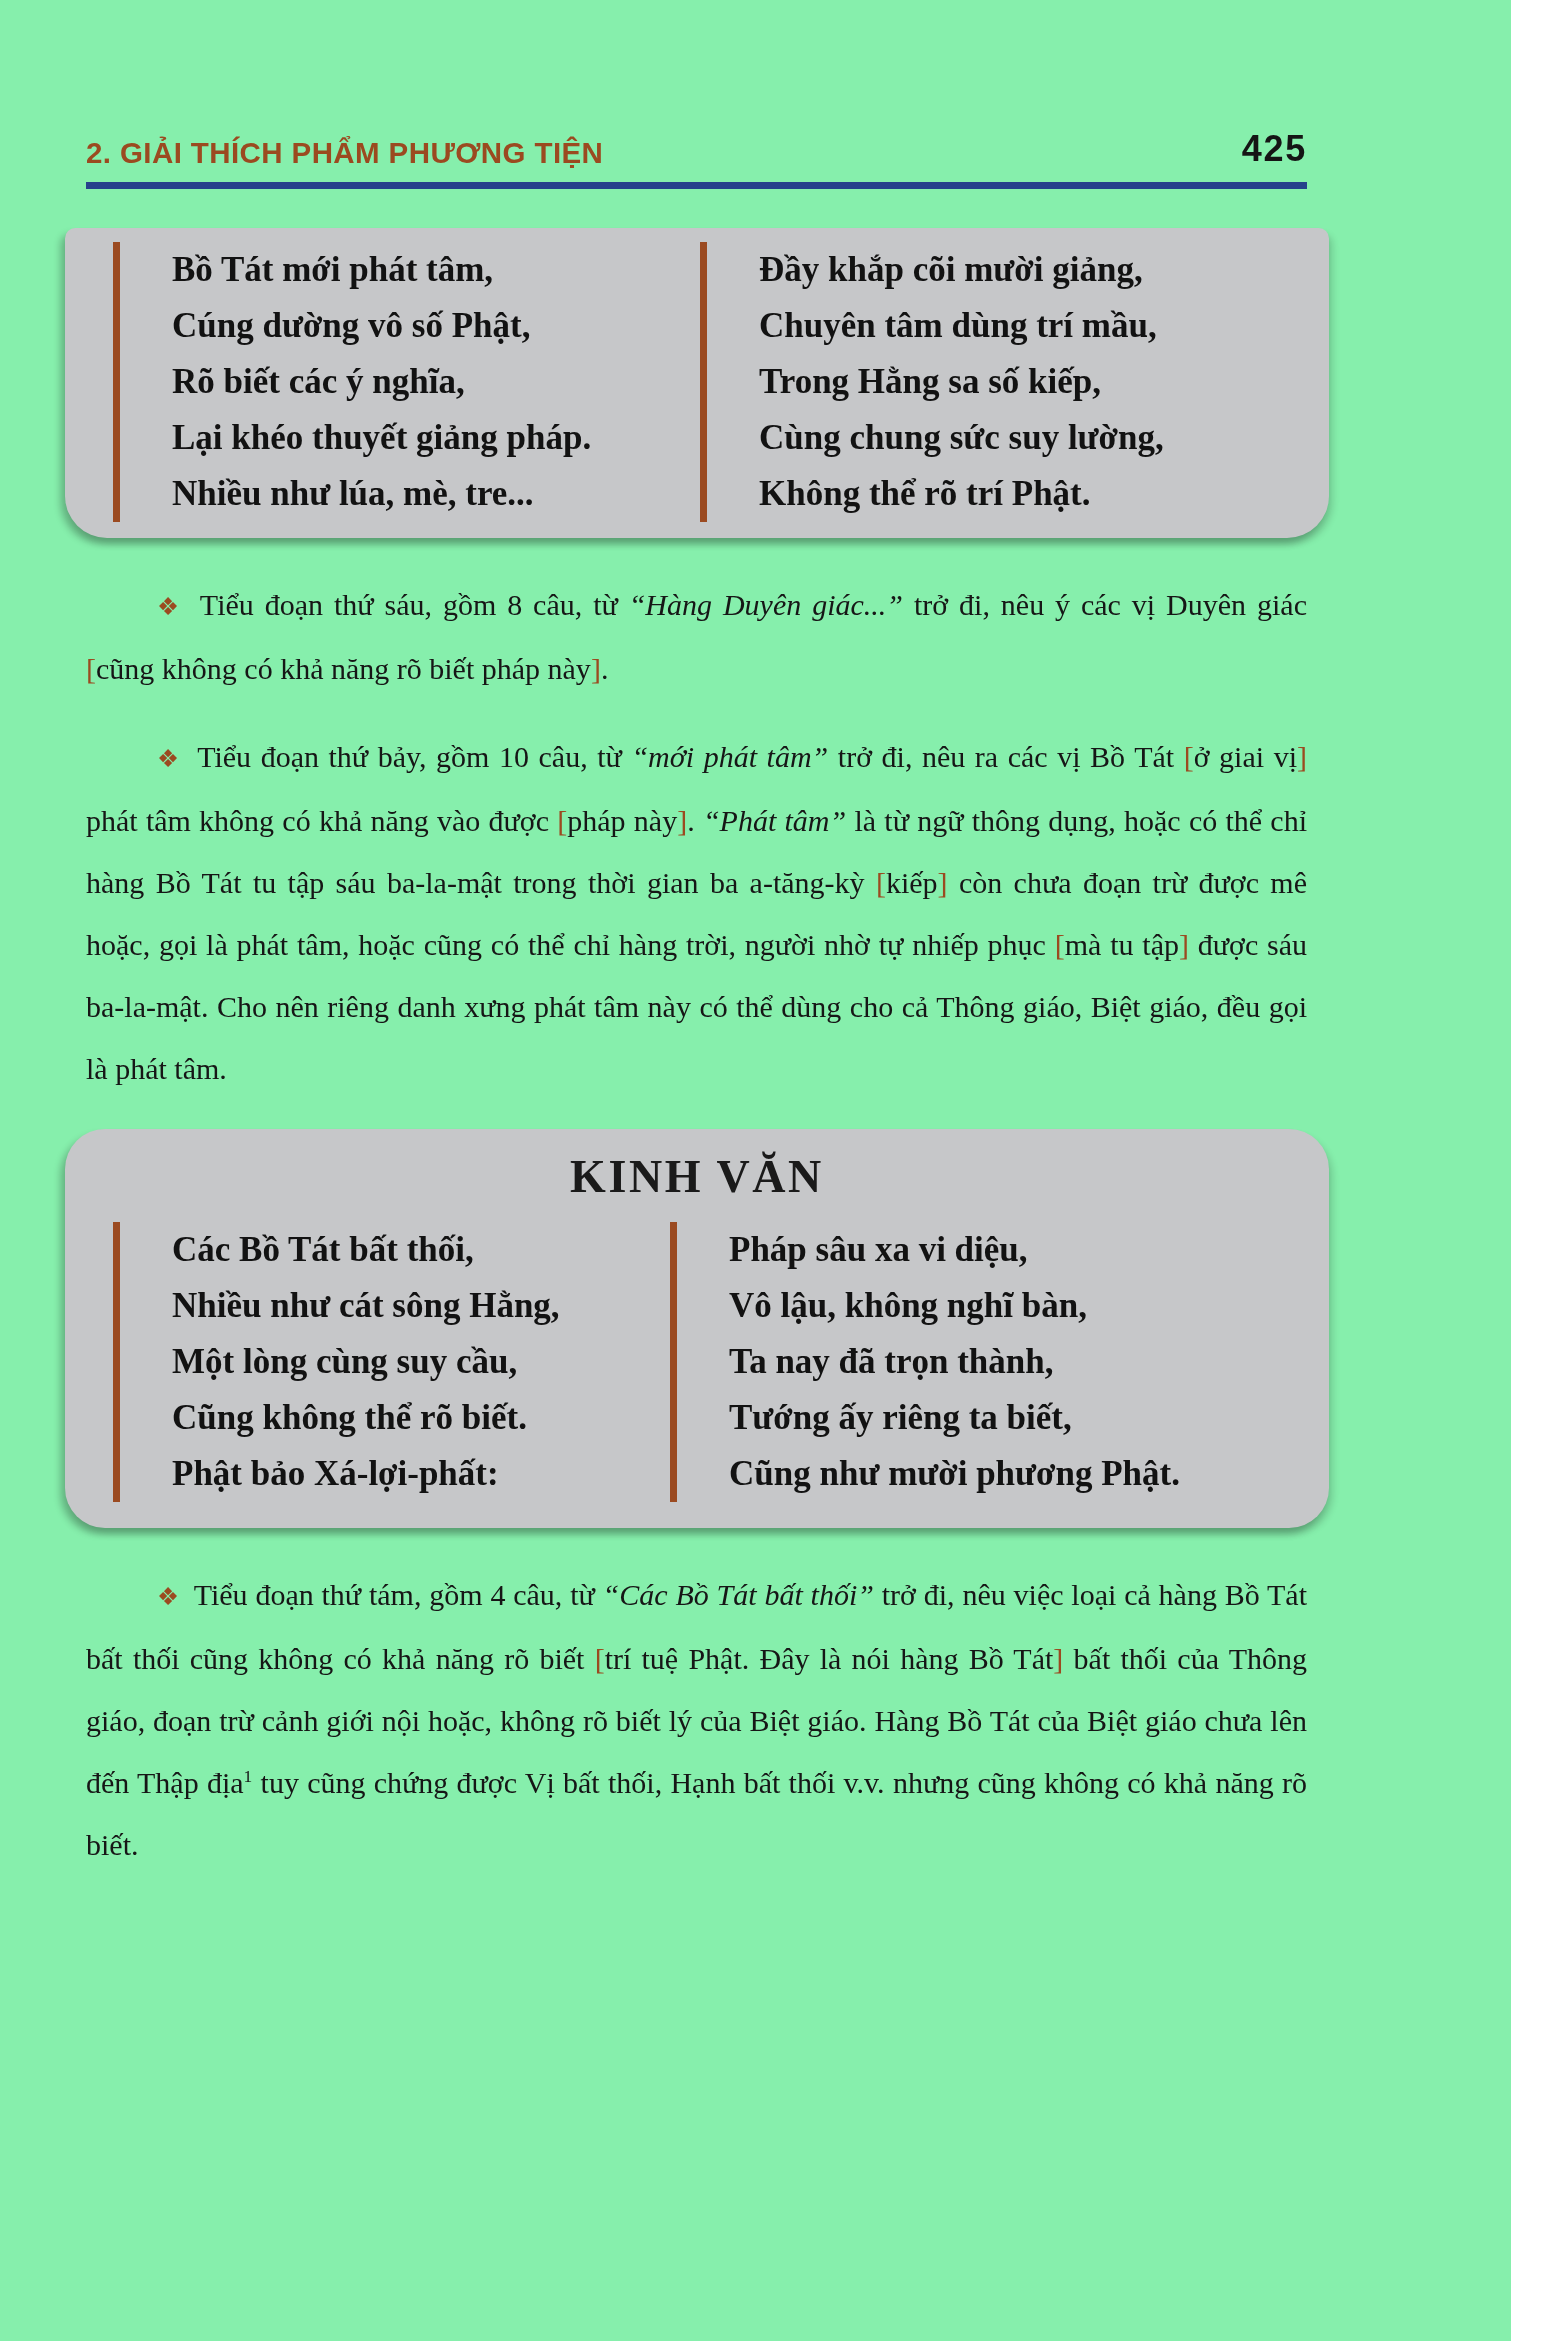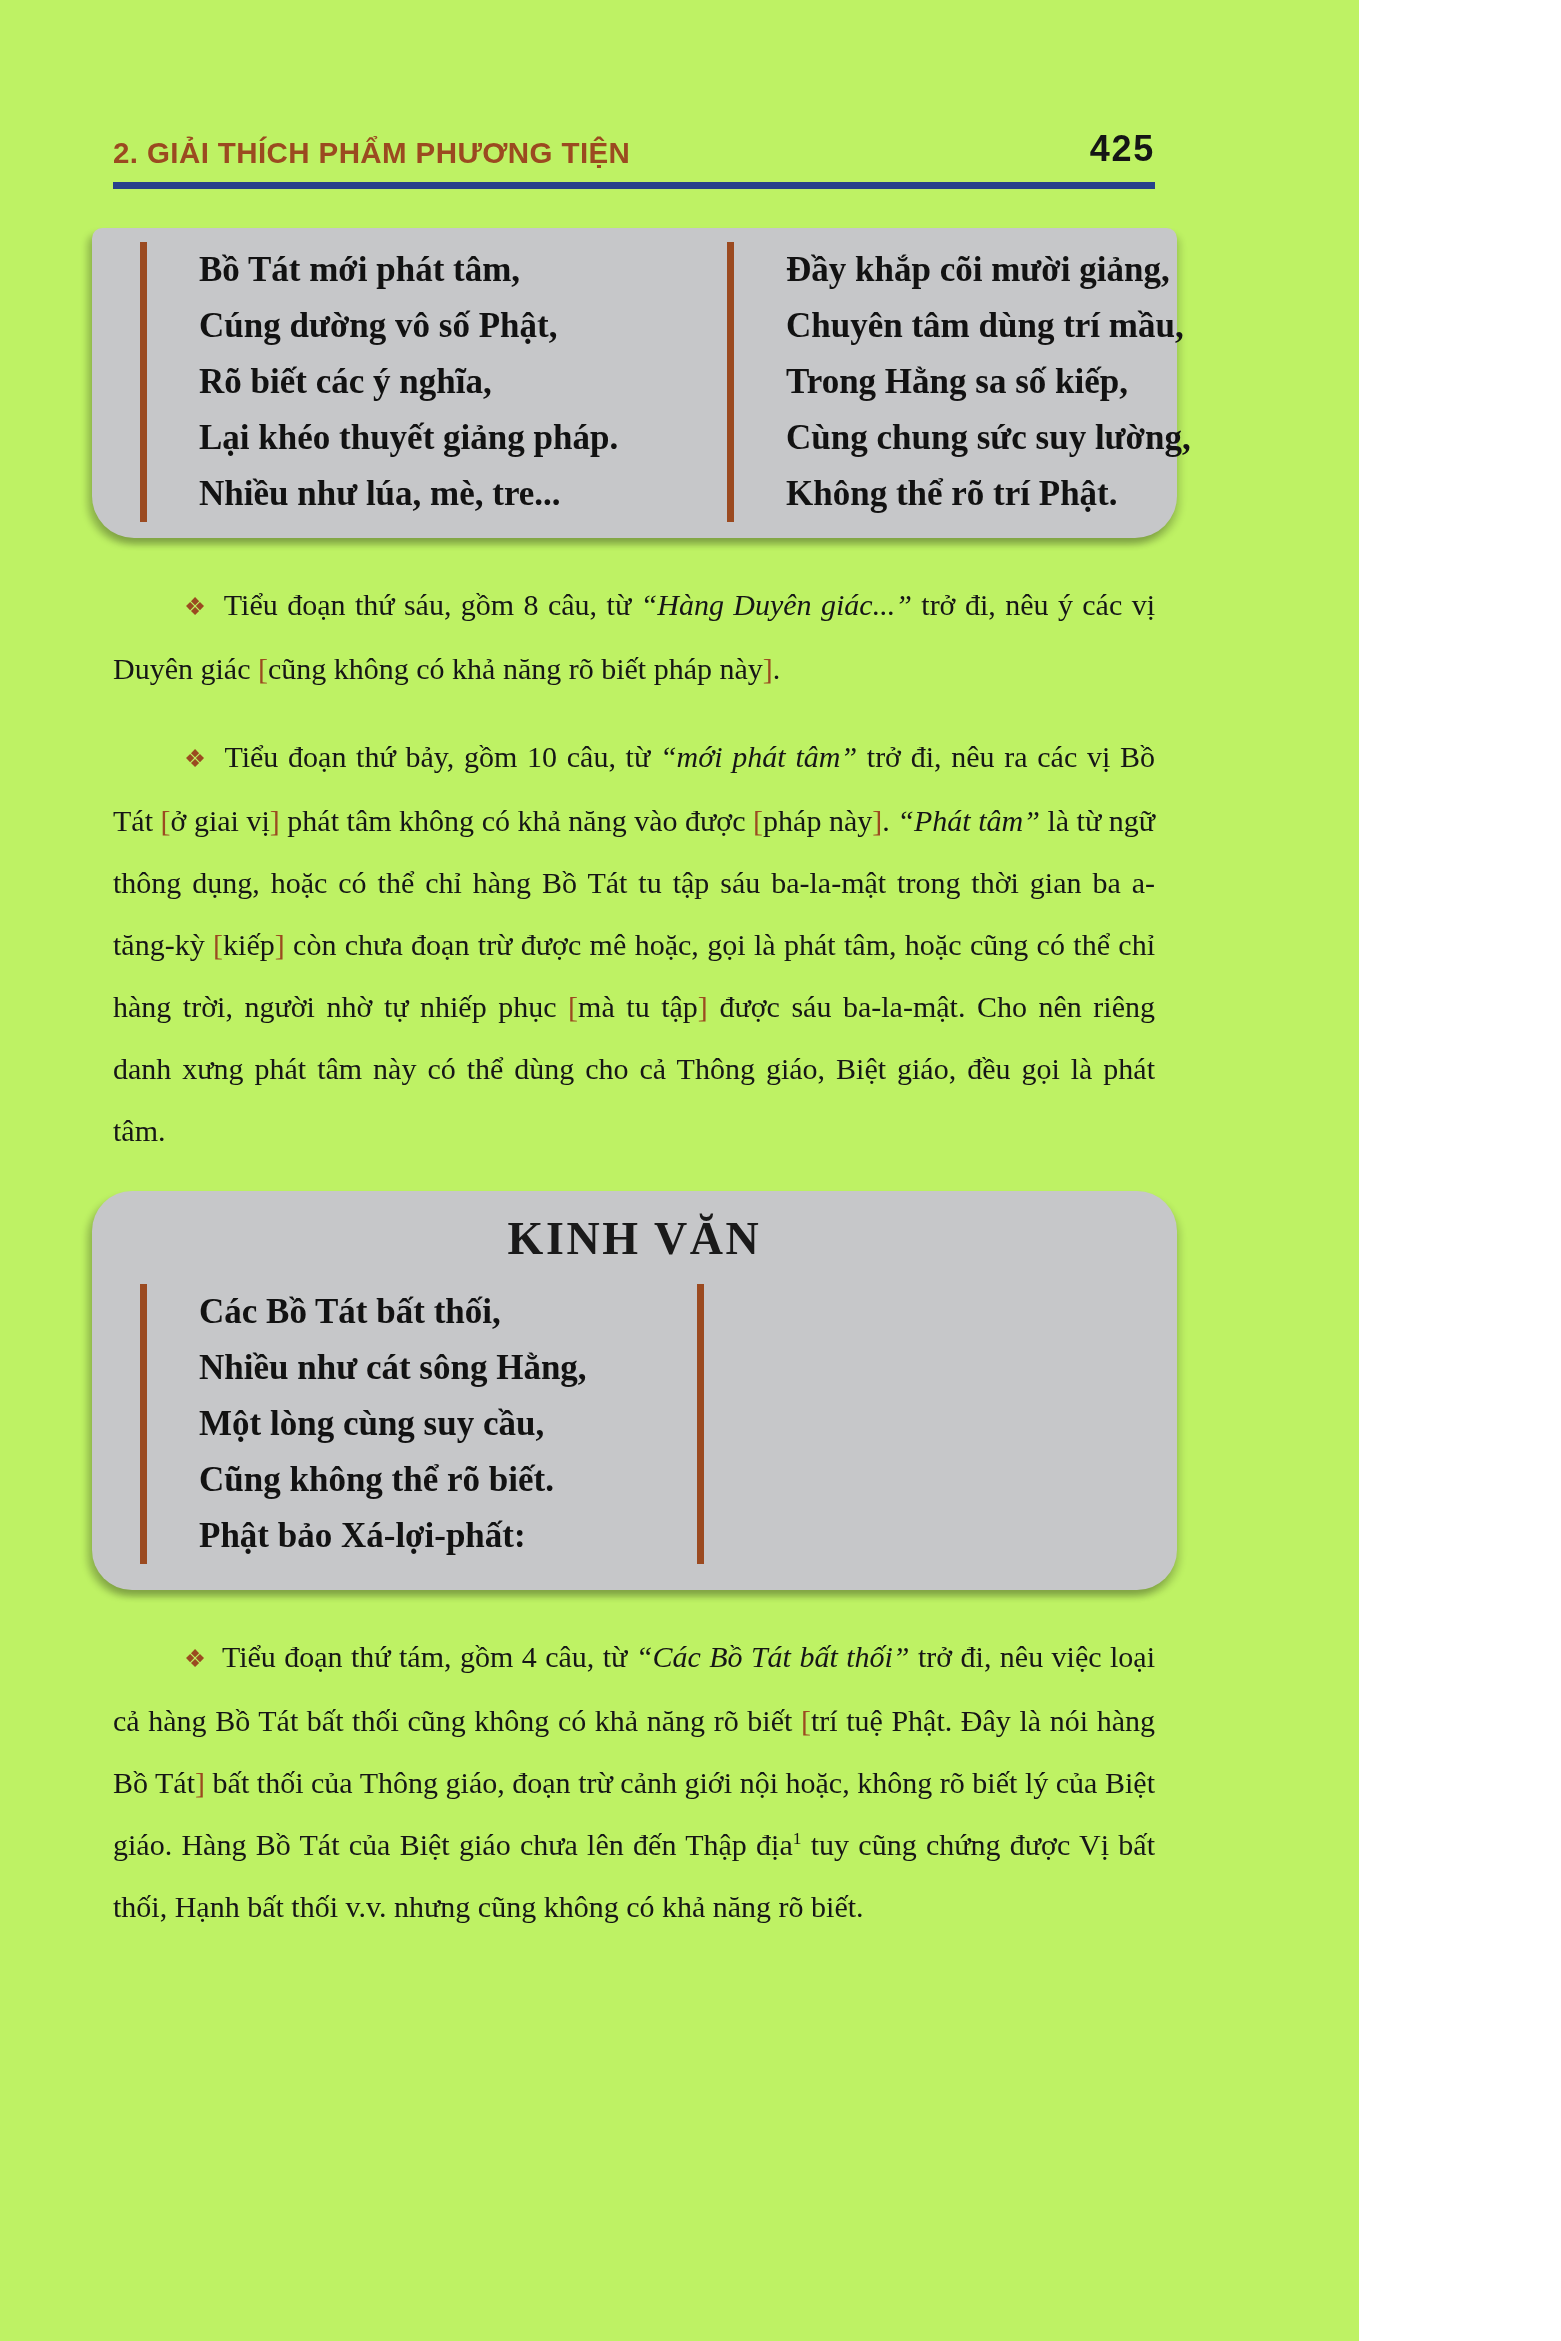--- a/index.html
+++ b/index.html
@@ -4,24 +4,24 @@
 <style>
   :root{
     --brown:#9b4a20;
     --navy:#27418b;
     --boxgray:#c6c7c9;
     --ink:#161616;
   }
   html,body{margin:0;padding:0;background:#ffffff;}
   .page{
     position:relative;
-    width:1359px;height:2342px;
+    width:1511px;height:2342px;
     box-sizing:border-box;
-    padding:128px 204px 0 113px;
-    background:#bef264;
+    padding:128px 204px 0 86px;
+    background:#86efac;
     font-family:"Liberation Serif", serif;
     color:var(--ink);
     overflow:hidden;
   }
   
   .header{
     display:flex;justify-content:space-between;align-items:flex-end;
     border-bottom:7px solid var(--navy);
     padding-bottom:12px;
   }
@@ -145,20 +145,27 @@
         <div class="vlines">
           <div class="vline">Các Bồ Tát bất thối,</div>
           <div class="vline">Nhiều như cát sông Hằng,</div>
           <div class="vline">Một lòng cùng suy cầu,</div>
           <div class="vline">Cũng không thể rõ biết.</div>
           <div class="vline">Phật bảo Xá-lợi-phất:</div>
         </div>
       </div>
       <div class="vcol right">
         <div class="vbar"></div>
+        <div class="vlines">
+          <div class="vline">Pháp sâu xa vi diệu,</div>
+          <div class="vline">Vô lậu, không nghĩ bàn,</div>
+          <div class="vline">Ta nay đã trọn thành,</div>
+          <div class="vline">Tướng ấy riêng ta biết,</div>
+          <div class="vline">Cũng như mười phương Phật.</div>
+        </div>
       </div>
     </div>
   </div>
 
   <div class="commentary first">
     <p><span class="seg-bullet">❖</span><span class="seg-plain"> Tiểu đoạn thứ tám, gồm 4 câu, từ </span><span class="seg-italic">“Các Bồ Tát bất thối”</span><span class="seg-plain"> trở đi, nêu việc loại cả hàng Bồ Tát bất thối cũng không có khả năng rõ biết </span><span class="seg-bracket">[</span><span class="seg-plain">trí tuệ Phật. Đây là nói hàng Bồ Tát</span><span class="seg-bracket">]</span><span class="seg-plain"> bất thối của Thông giáo, đoạn trừ cảnh giới nội hoặc, không rõ biết lý của Biệt giáo. Hàng Bồ Tát của Biệt giáo chưa lên đến Thập địa</span><span class="seg-sup">1</span><span class="seg-plain"> tuy cũng chứng được Vị bất thối, Hạnh bất thối v.v. nhưng cũng không có khả năng rõ biết.</span></p>
   </div>
 
 
 </div>

